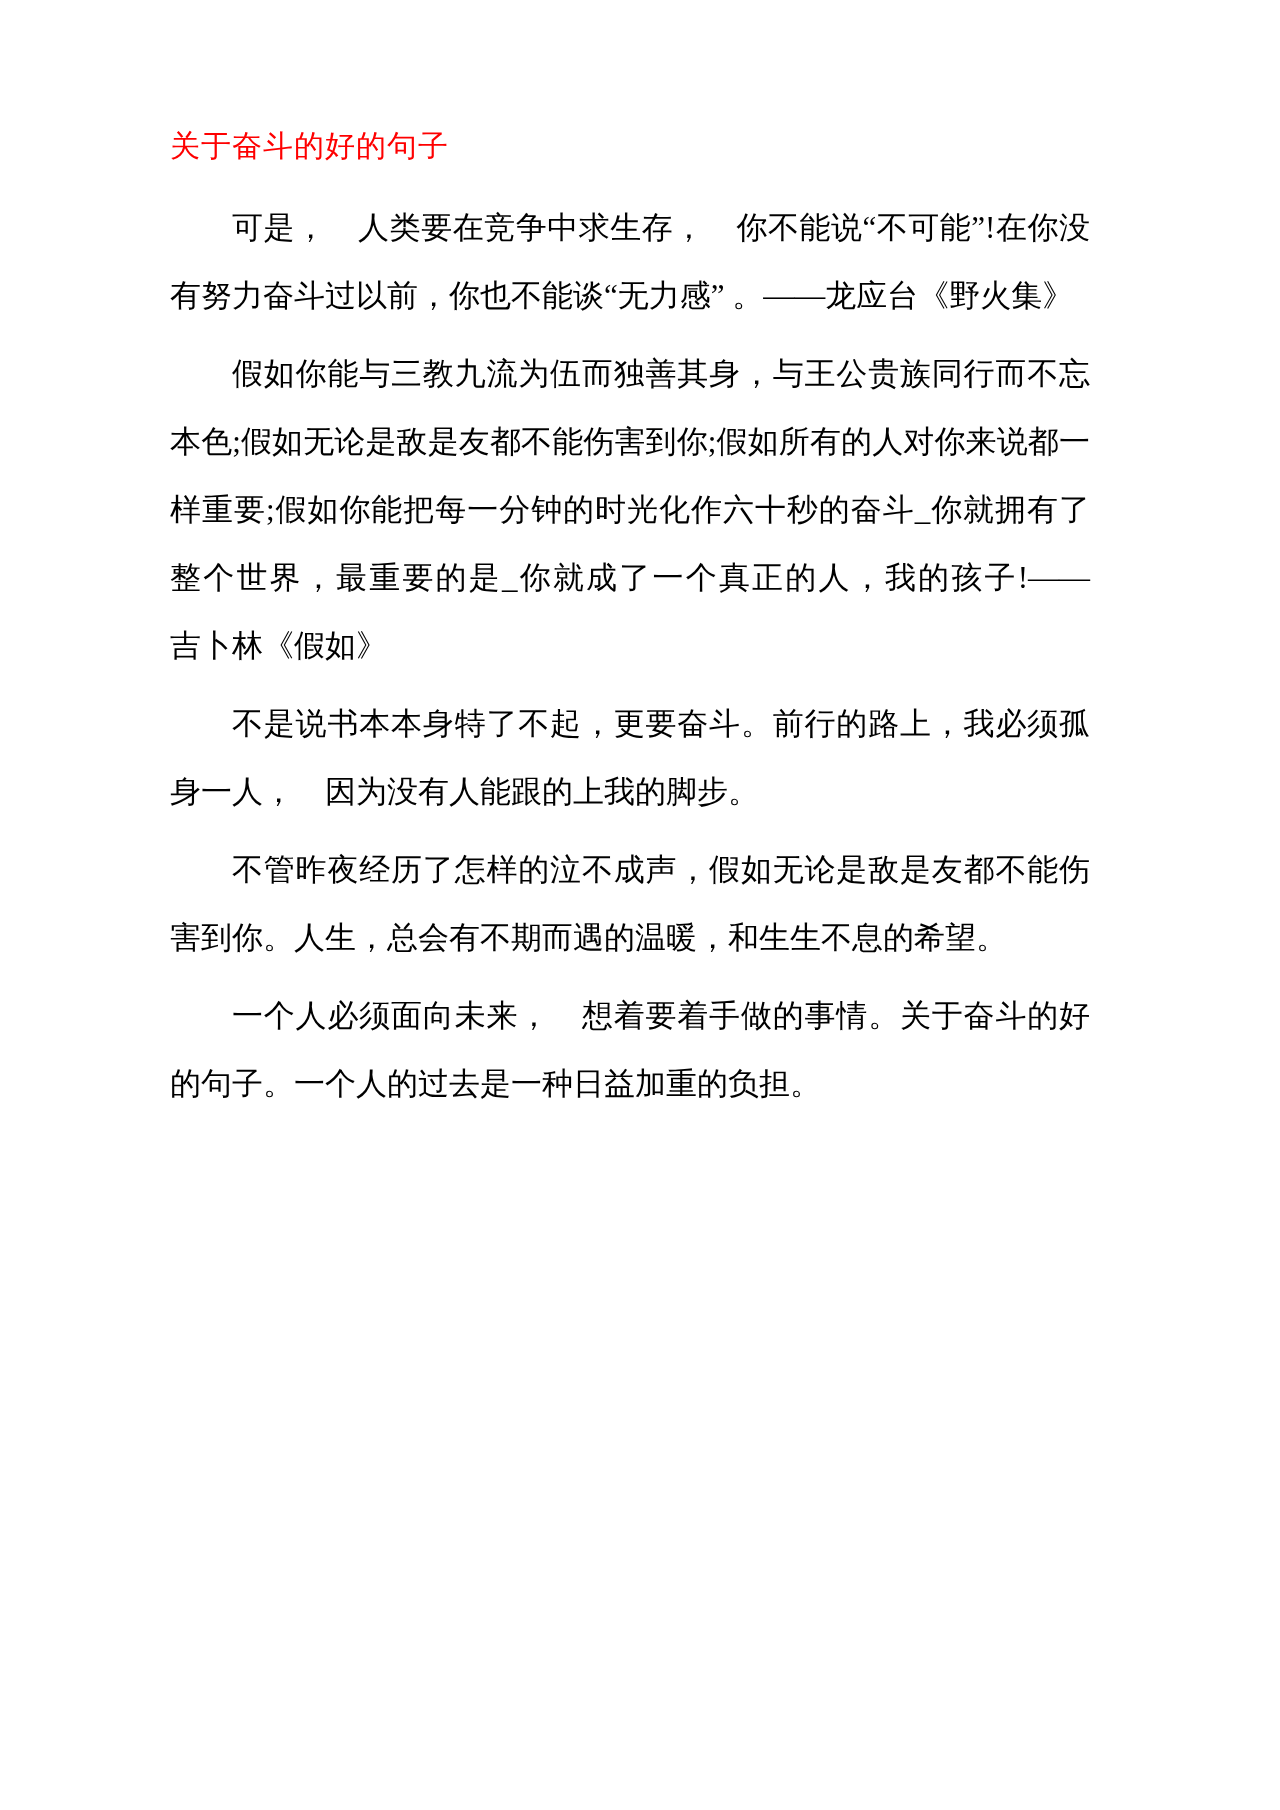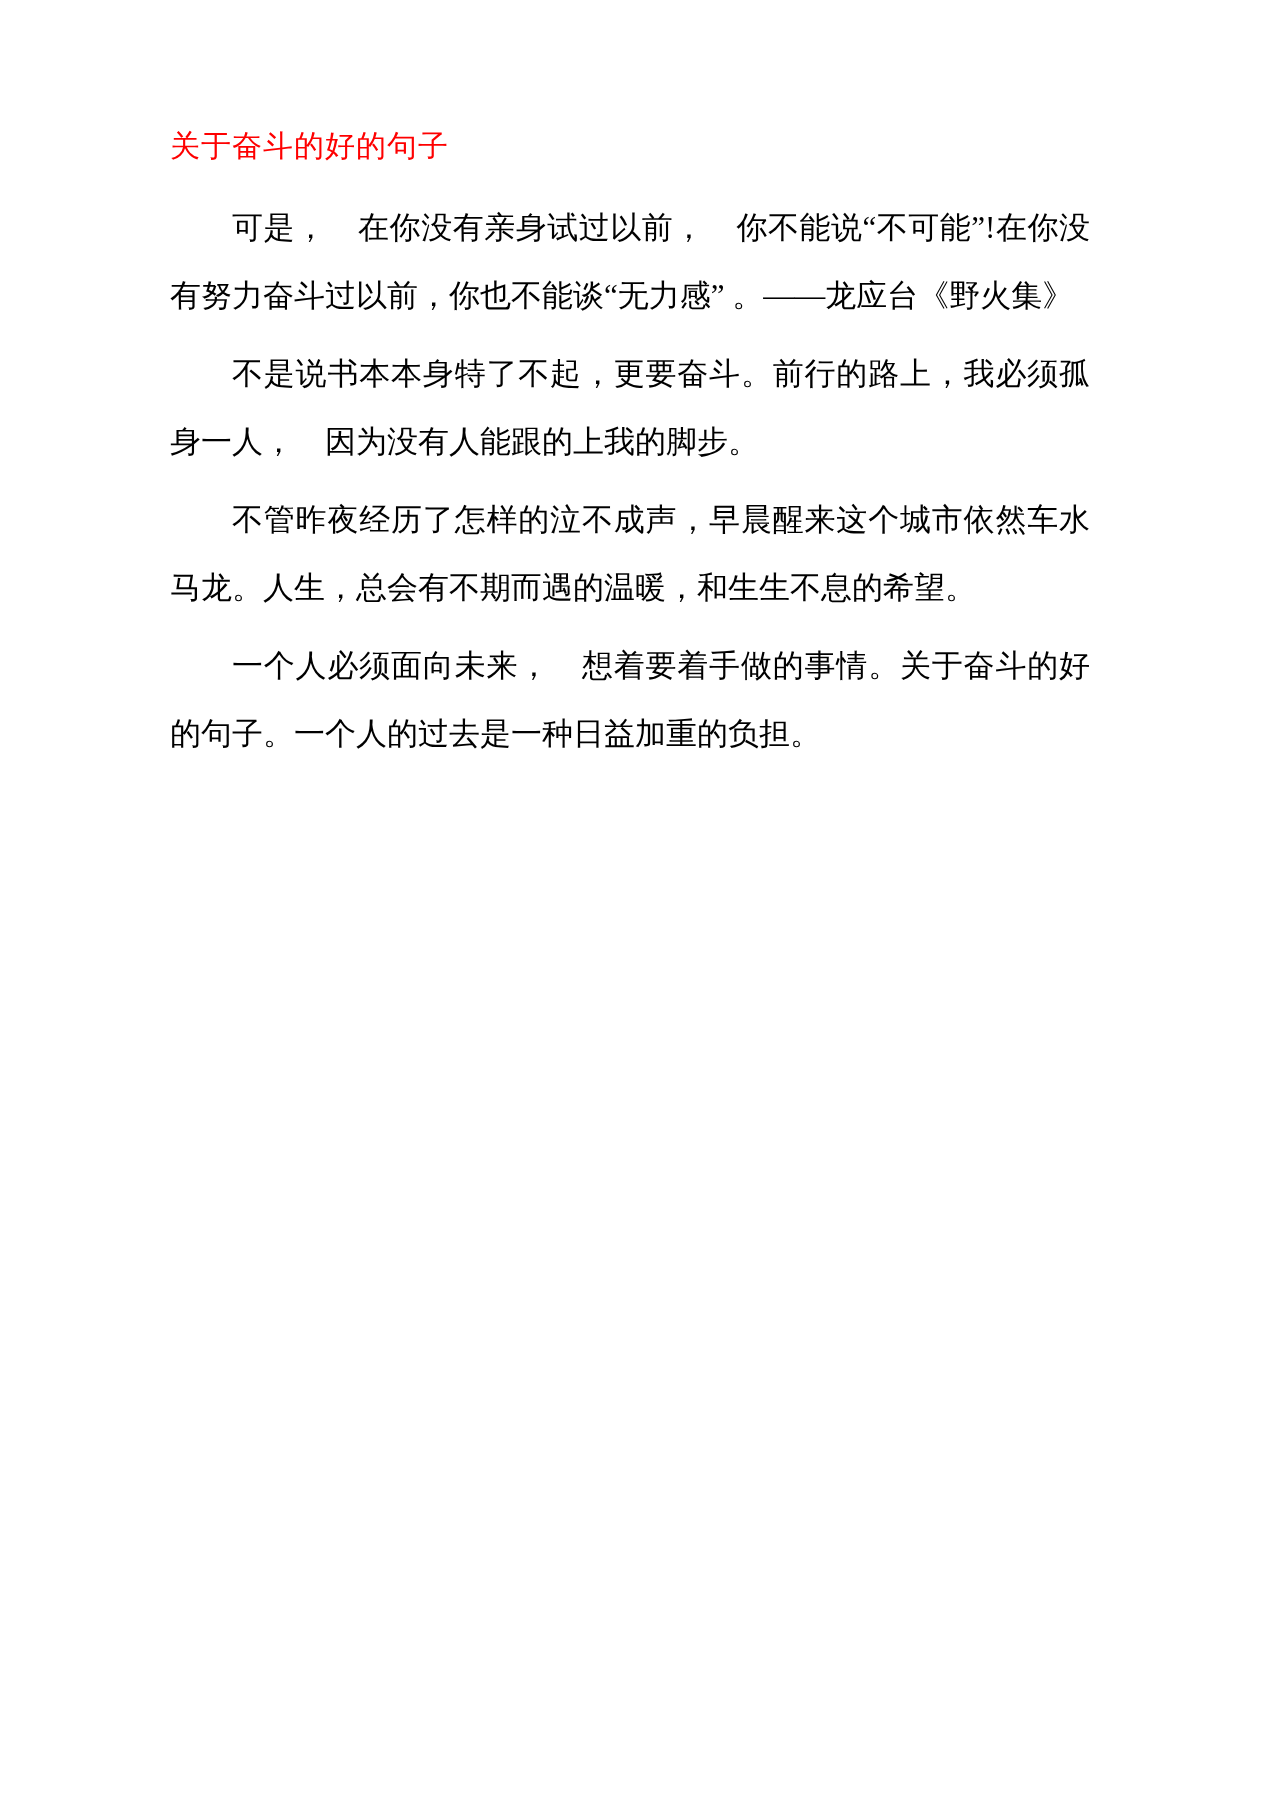--- a/index.html
+++ b/index.html
@@ -41,18 +41,19 @@
     word-break: break-all;
   }
 </style>
 </head>
 <body>
 
 <div class="page">
   <h1 class="doc-title">关于奋斗的好的句子</h1>
   <div class="doc-body">
 
-  <p class="para">可是，　在你没有亲身试过以前，　你不能说“不可能”!在你没有努力奋斗过以前，你也不能谈“无力感” 。——龙应台《野火集》</p>
+  <p class="para">可是，　人类要在竞争中求生存，　你不能说“不可能”!在你没有努力奋斗过以前，你也不能谈“无力感” 。——龙应台《野火集》</p>
+      <p class="para">假如你能与三教九流为伍而独善其身，与王公贵族同行而不忘本色;假如无论是敌是友都不能伤害到你;假如所有的人对你来说都一样重要;假如你能把每一分钟的时光化作六十秒的奋斗_你就拥有了整个世界，最重要的是_你就成了一个真正的人，我的孩子!——　吉卜林《假如》</p>
       <p class="para">不是说书本本身特了不起，更要奋斗。前行的路上，我必须孤身一人，　因为没有人能跟的上我的脚步。</p>
-      <p class="para">不管昨夜经历了怎样的泣不成声，早晨醒来这个城市依然车水马龙。人生，总会有不期而遇的温暖，和生生不息的希望。</p>
+      <p class="para">不管昨夜经历了怎样的泣不成声，假如无论是敌是友都不能伤害到你。人生，总会有不期而遇的温暖，和生生不息的希望。</p>
       <p class="para">一个人必须面向未来，　想着要着手做的事情。关于奋斗的好的句子。一个人的过去是一种日益加重的负担。</p>
     </div>
 </div>
 
 </body></html>

